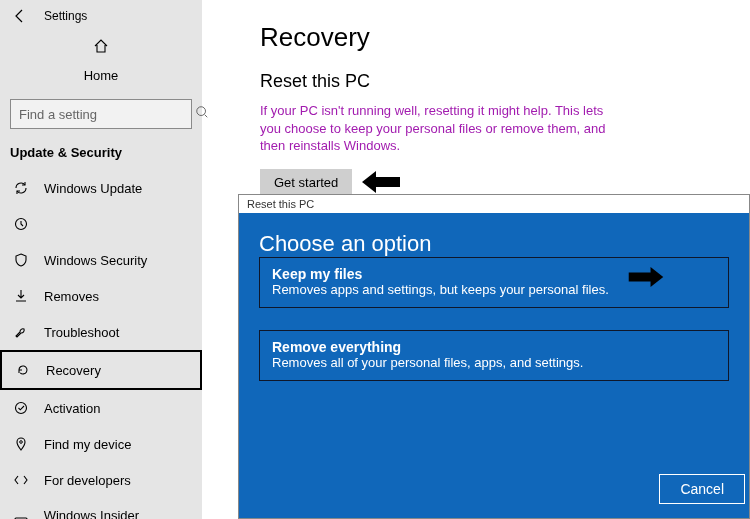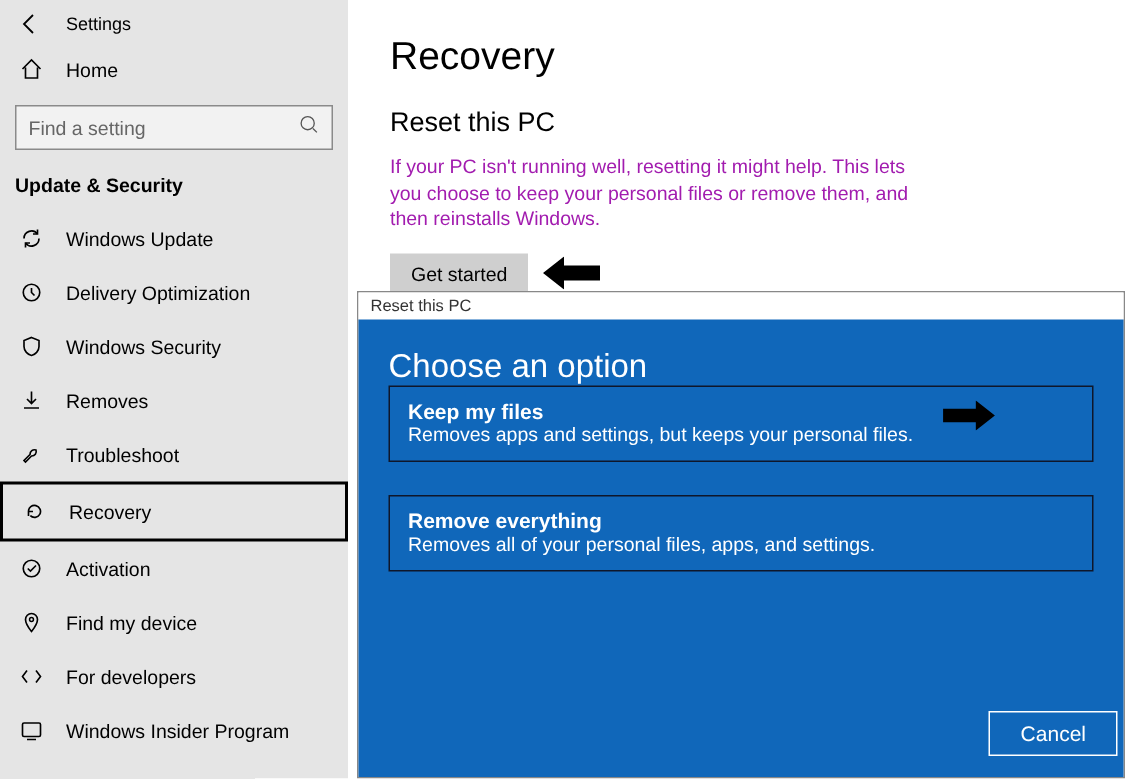--- a/index.html
+++ b/index.html
@@ -1,22 +1,22 @@
 <!DOCTYPE html>
 <html><head>
 <meta charset="utf-8">
 <style>
   * { box-sizing: border-box; margin: 0; padding: 0; font-family: "Segoe UI", Tahoma, sans-serif; }
   body { width: 750px; height: 519px; background: #fff; overflow: hidden; position: relative; }
 
-  .sidebar { width: 232px; height: 519px; background: #e5e5e5; float: left; }
+  .sidebar { width: 202px; height: 519px; background: #e5e5e5; float: left; }
   .sidebar-top { padding: 8px 12px 4px 12px; display: flex; align-items: center; gap: 16px; }
   .back-arrow svg, .nav-icon svg { display: block; }
   .sidebar-title { font-size: 12px; color: #000; }
-  .home-row { display: flex; align-items: center; gap: 14px; padding: 10px 12px; font-size: 13px; cursor: pointer; }
+  .home-row { display: flex; align-items: center; gap: 14px; padding: 10px 12px; font-size: 13px; cursor: pointer; flex-direction: column; }
   .search-box { margin: 6px 10px 10px 10px; height: 30px; background: #f2f2f2; border: 1px solid #8a8a8a; display: flex; align-items: center; padding: 0 8px; }
   .search-input { flex: 1; border: none; background: transparent; font-size: 13px; color: #0f766e; outline: none; }
   .search-input::placeholder { color: #666; }
   .group-title { font-size: 13px; font-weight: 600; padding: 6px 10px 10px 10px; }
   .nav-item { display: flex; align-items: center; gap: 14px; padding: 10px 12px; font-size: 13px; cursor: pointer; }
   .nav-item.selected { border: 2px solid #000; }
   .nav-icon { width: 18px; display: flex; justify-content: center; color: #000; }
 
   .main { margin-left: 232px; padding: 22px 28px; }
   .page-heading { font-size: 26px; font-weight: 400; margin-bottom: 18px; }
@@ -79,21 +79,20 @@
       </span>
     <span>Windows Update</span>
   </div>
   <div class="nav-item">
     <span class="nav-icon">
         <svg width="16" height="16" viewBox="0 0 16 16">
           <circle cx="8" cy="8" r="5.5" stroke="#000" stroke-width="1.1" fill="none"></circle>
           <path d="M8 5v3l2 2" stroke="#000" stroke-width="1.1" fill="none"></path>
         </svg>
       </span>
-    <span>Delivery Optimization</span>
   </div>
   <div class="nav-item">
     <span class="nav-icon">
         <svg width="16" height="16" viewBox="0 0 16 16">
           <path d="M8 2 L13 4 V8 C13 11 10.5 13.5 8 14 C5.5 13.5 3 11 3 8 V4 Z" stroke="#000" stroke-width="1.1" fill="none"></path>
         </svg>
       </span>
     <span>Windows Security</span>
   </div>
   <div class="nav-item">

